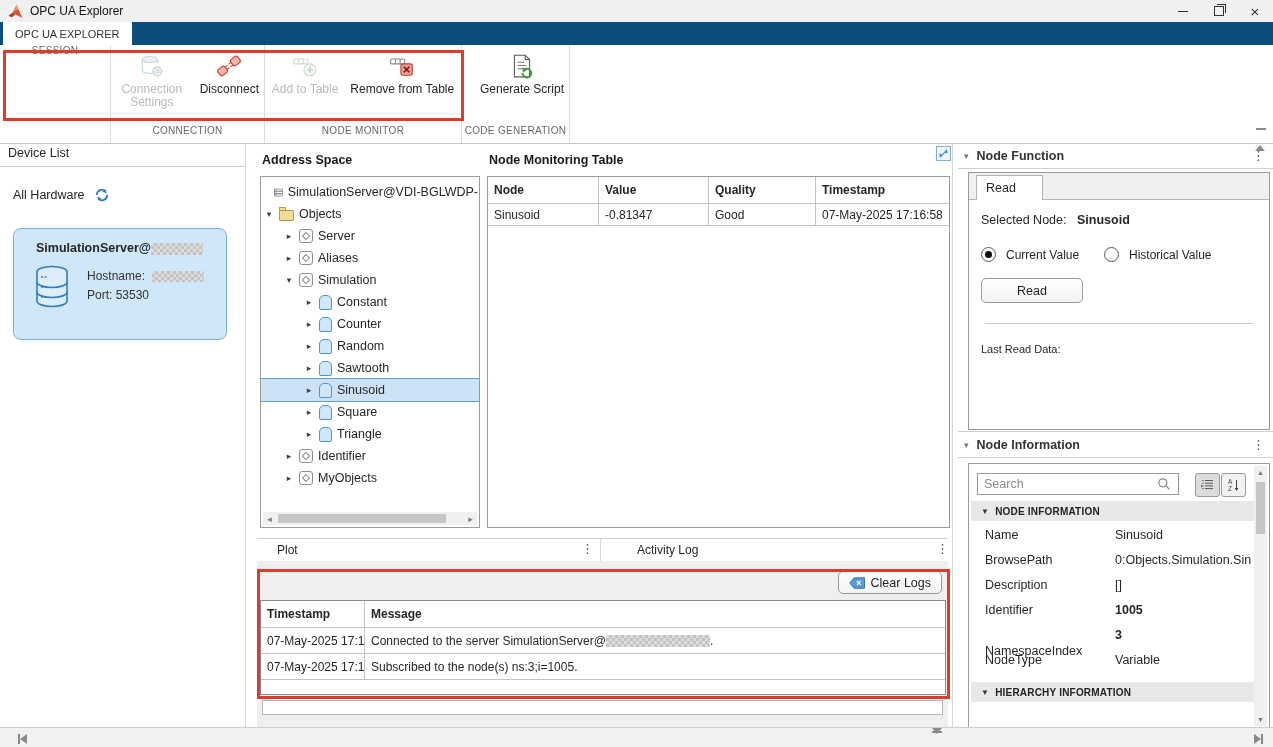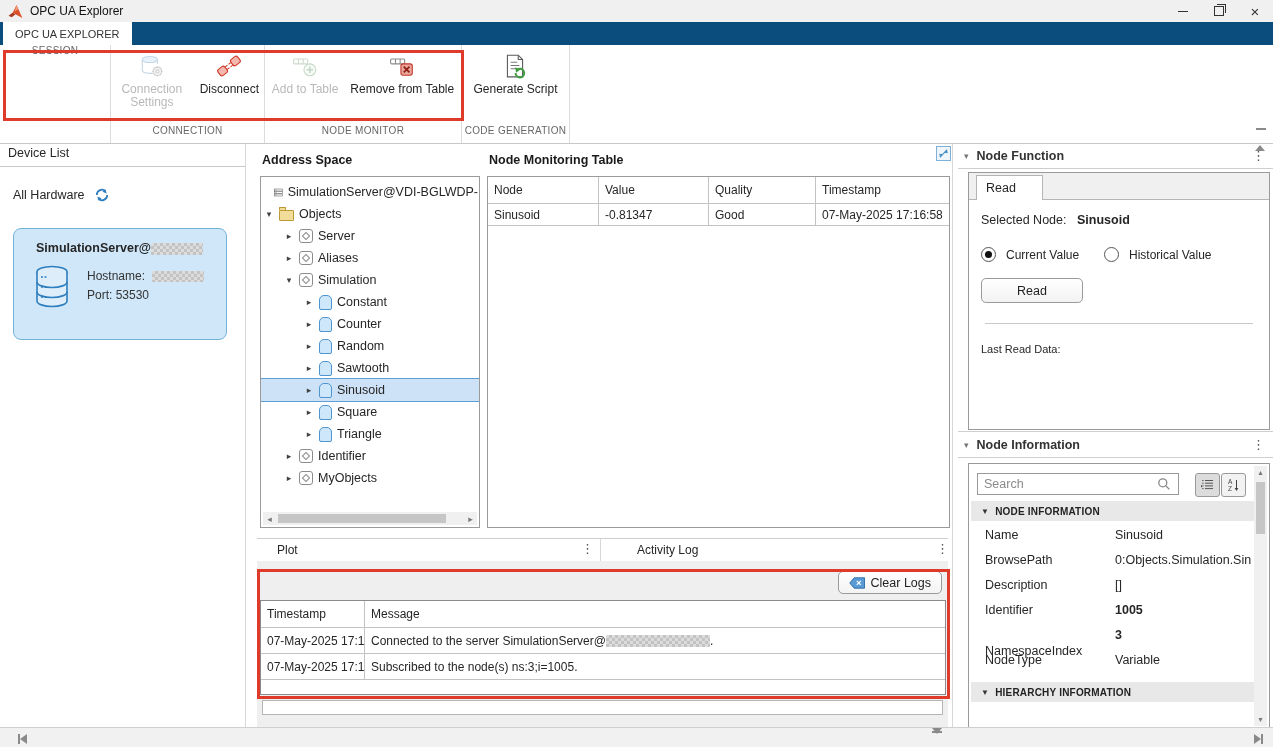--- a/index.html
+++ b/index.html
@@ -50,21 +50,21 @@
   .ico-obj::before{content:"";position:absolute;left:3px;top:3px;width:4px;height:4px;border:1px solid #8c8c8c;transform:rotate(45deg);}
   .ico-var{width:11px;height:13px;background:#cfe7fa;border:1px solid #4d94d0;border-radius:5px 5px 2px 2px;flex:none;}
   .hscroll{position:absolute;left:2px;right:2px;bottom:2px;height:13px;background:#f0f0f0;display:flex;align-items:center;}
   .hthumb{position:absolute;left:15px;width:168px;top:2px;height:9px;background:#c6c6c6;}
   .sarrow{width:13px;text-align:center;color:#777;font-size:9px;}
   
   .gridtbl{position:absolute;background:#fff;border:1px solid #9a9a9a;}
   .grow{display:grid;}
   .gcell{border-right:1px solid #c3c3c3;border-bottom:1px solid #c3c3c3;padding:0 0 0 6px;display:flex;align-items:center;white-space:nowrap;overflow:hidden;}
   .gcell:last-child{border-right:none;}
-  .ghead .gcell{font-weight:normal;}
+  .ghead .gcell{font-weight:bold;}
   
   .btabbar{position:absolute;left:257px;top:538px;width:691px;height:22px;background:#fff;border-top:1px solid #cfcfcf;border-bottom:1px solid #cfcfcf;}
   .logarea{position:absolute;left:257px;top:561px;width:691px;height:166px;background:#efefef;}
   .btn{border:1px solid #9a9a9a;border-radius:5px;background:linear-gradient(#ffffff,#f3f3f3);display:inline-flex;align-items:center;justify-content:center;font-size:12.5px;color:#222;}
   
   .phead{position:absolute;height:25px;display:flex;align-items:center;}
   .pbox{position:absolute;border:1px solid #9a9a9a;background:#fff;}
   .readtabstrip{position:absolute;left:0;top:0;right:0;height:26px;background:#f0f0f0;border-bottom:1px solid #b5b5b5;}
   .readtab{position:absolute;left:7px;top:2px;width:56px;height:24px;background:#fff;border:1px solid #b5b5b5;border-bottom:none;display:flex;align-items:center;padding-left:9px;font-size:12.5px;}
   .radio{width:13px;height:13px;border:1px solid #555;border-radius:50%;background:#fff;display:inline-block;flex:none;}
@@ -164,21 +164,21 @@
               <rect x="11" y="10" width="10.5" height="10.5" rx="2" fill="#e9a59c" stroke="#c2392b"></rect>
               <path d="M13.6 12.6l5.3 5.3M18.9 12.6l-5.3 5.3" stroke="#8f1f14" stroke-width="1.6"></path>
             </svg>
           <span class="lab">Remove from Table</span>
         </div>
       </div>
       <div class="tbseclab">NODE MONITOR</div>
     </div>
 
     <div class="tbsec" style="width:107px">
-      <div class="tbrow" style="justify-content:center">
+      <div class="tbrow" style="justify-content:flex-end">
         <div class="tbbtn">
           <svg width="26" height="26" viewBox="0 0 24 24">
               <path d="M5 2h10l4 4v16H5z" fill="#fff" stroke="#5a5a5a"></path>
               <path d="M15 2v4h4" fill="none" stroke="#5a5a5a"></path>
               <path d="M8 8.5h6M8 11.5h8M8 14.5h8" stroke="#7a7a7a"></path>
               <path d="M12.5 18.5a4 4 0 1 0 1.2-2.8" fill="none" stroke="#3f9c3f" stroke-width="1.8"></path>
               <polygon points="12.2,13.2 17,15.2 13,18.2" fill="#3f9c3f"></polygon>
             </svg>
           <span class="lab">Generate Script</span>
         </div>

